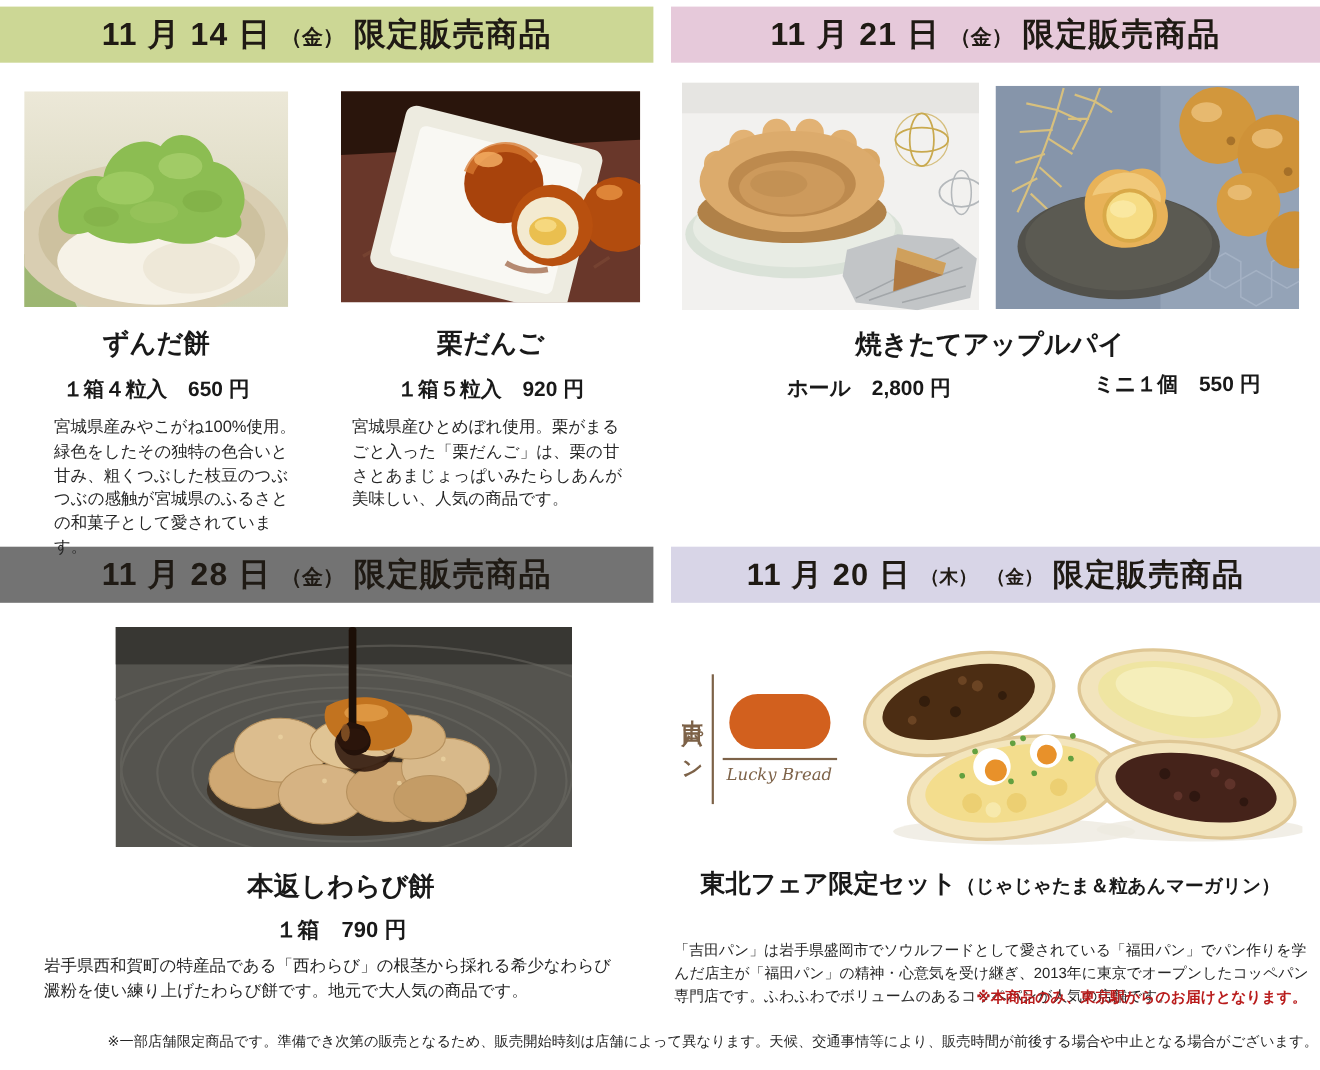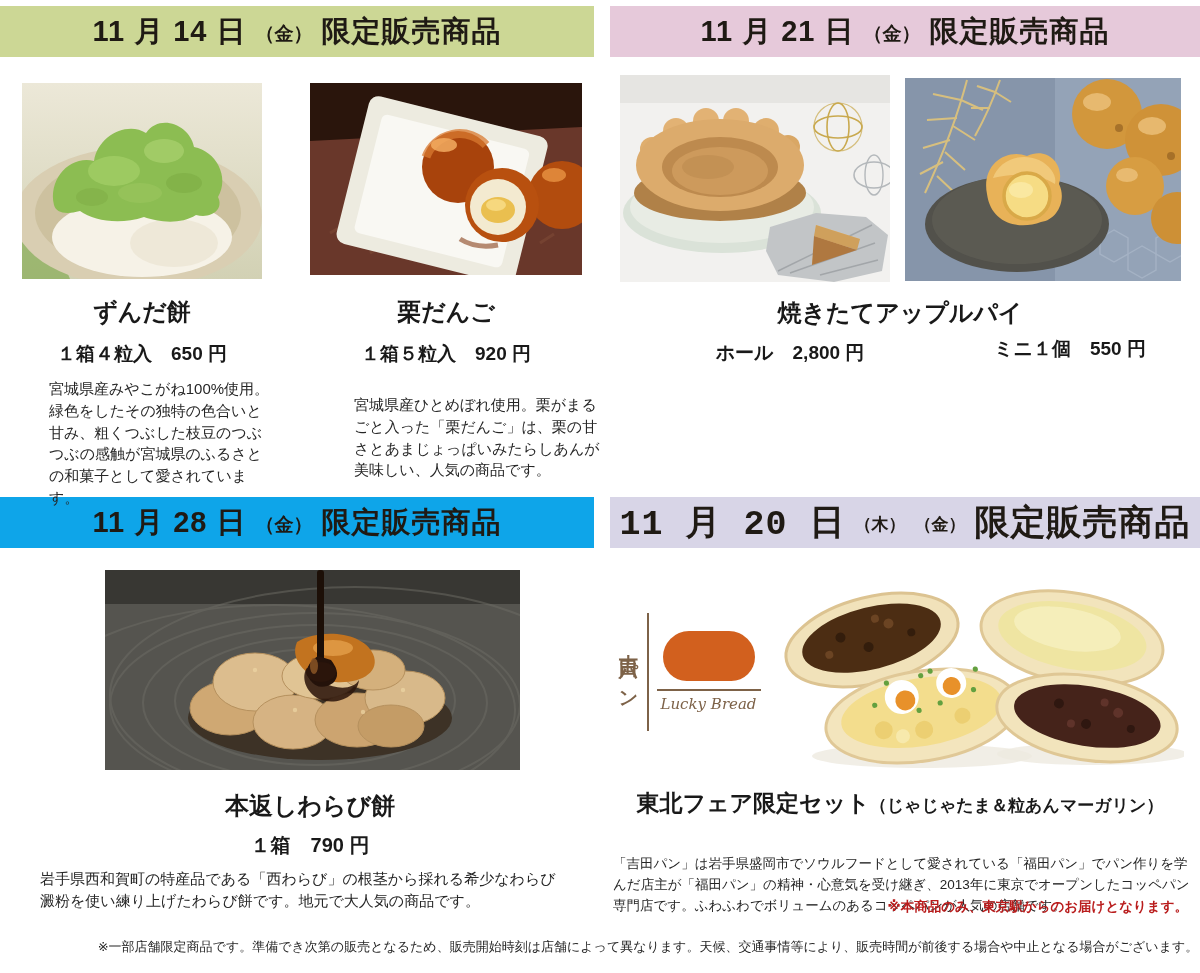--- a/index.html
+++ b/index.html
@@ -8,21 +8,21 @@
 
   
   .hdr { position:absolute; height:51px; display:flex; align-items:center; justify-content:center;
          gap:9px; font-weight:bold; color:#1f1a14; white-space:nowrap; }
   .hdr .hbig   { font-size:29px; letter-spacing:1px; }
   .hdr .hsmall { font-size:19px; letter-spacing:0; padding-top:4px; }
   .hdr-tl { left:0;   top:6px;   width:594px; }
   .hdr-tr { left:610px; top:6px; width:590px; }
   .hdr-bl { left:0;   top:497px; width:594px; }
   .hdr-br { left:610px; top:497px; width:590px; }
-  .hdr-br .hbig { font-size:35px;font-family:Liberation Mono, monospace; }
+  .hdr-br .hbig { font-size:28px; }
   .hdr-br .hsmall { font-size:17px; }
 
   
   .pname  { position:absolute; text-align:center; font-weight:bold; font-size:24px; color:#191919; }
   .pprice { position:absolute; text-align:center; font-weight:bold; font-size:19px; color:#191919; }
   .pdesc  { position:absolute; font-size:15px; line-height:1.45; color:#262626; text-align:left; }
   .pname .nsub { font-size:17px; }
   .rednote { position:absolute; font-size:13.5px; font-weight:bold; text-align:right; }
   .footer { position:absolute; left:0; top:938px; width:1200px; text-align:center;
             font-size:13px; color:#262626;margin-left:48px; }
@@ -50,21 +50,21 @@
   <div class="hdr hdr-tl" style="background-color: rgb(204, 215, 149);">
     <span class="hbig">11 月 14 日</span>
     <span class="hsmall">（金）</span>
     <span class="hbig">限定販売商品</span>
   </div>
   <div class="hdr hdr-tr" style="background-color: rgb(230, 201, 218);">
     <span class="hbig">11 月 21 日</span>
     <span class="hsmall">（金）</span>
     <span class="hbig">限定販売商品</span>
   </div>
-  <div class="hdr hdr-bl" style="background-color: #0ea5e9;">
+  <div class="hdr hdr-bl" style="background-color: #737373;">
     <span class="hbig">11 月 28 日</span>
     <span class="hsmall">（金）</span>
     <span class="hbig">限定販売商品</span>
   </div>
   <div class="hdr hdr-br" style="background-color: rgb(216, 213, 231);">
     <span class="hbig">11 月 20 日</span>
     <span class="hsmall">（木）</span>
     <span class="hsmall">（金）</span>
     <span class="hbig">限定販売商品</span>
   </div>
@@ -112,21 +112,21 @@
       <ellipse cx="186" cy="122" rx="10" ry="6" fill="#f6d87e"></ellipse>
       <path d="M150,156 q16,10 38,6" stroke="#7d2f05" stroke-width="5" fill="none" opacity="0.55"></path>
     </svg>
   </div>
 
   <div class="pname" style="left:310px; top:296px; width:272px;">栗だんご</div>
   <div class="pname" style="left:22px; top:296px; width:240px;">ずんだ餅</div>
   <div class="pprice" style="left:22px; top:341px; width:240px;">１箱４粒入　650 円</div>
   <div class="pprice" style="left:310px; top:341px; width:272px;">１箱５粒入　920 円</div>
   <div class="pdesc" style="left:49px; top:378px; width:226px;">宮城県産みやこがね100%使用。緑色をしたその独特の色合いと甘み、粗くつぶした枝豆のつぶつぶの感触が宮城県のふるさとの和菓子として愛されています。</div>
-  <div class="pdesc" style="left:354px; top:378px; width:252px;margin-top:16px;">宮城県産ひとめぼれ使用。栗がまるごと入った「栗だんご」は、栗の甘さとあまじょっぱいみたらしあんが美味しい、人気の商品です。</div>
+  <div class="pdesc" style="left:320px; top:378px; width:252px;">宮城県産ひとめぼれ使用。栗がまるごと入った「栗だんご」は、栗の甘さとあまじょっぱいみたらしあんが美味しい、人気の商品です。</div>
 
   <div class="photo" style="left:620px; top:75px; width:270px; height:207px;">
     <svg viewBox="0 0 270 207">
       <rect width="270" height="207" fill="#f2f1ef"></rect>
       <rect width="270" height="28" fill="#e6e5e2"></rect>
       <ellipse cx="102" cy="138" rx="99" ry="40" fill="#dae2d8"></ellipse>
       <ellipse cx="102" cy="132" rx="92" ry="36" fill="#e8ece4"></ellipse>
       <ellipse cx="100" cy="118" rx="86" ry="28" fill="#b08148"></ellipse>
       <circle cx="32" cy="74" r="12" fill="#dfae6e"></circle>
         <circle cx="56" cy="56" r="13" fill="#e2b274"></circle>

